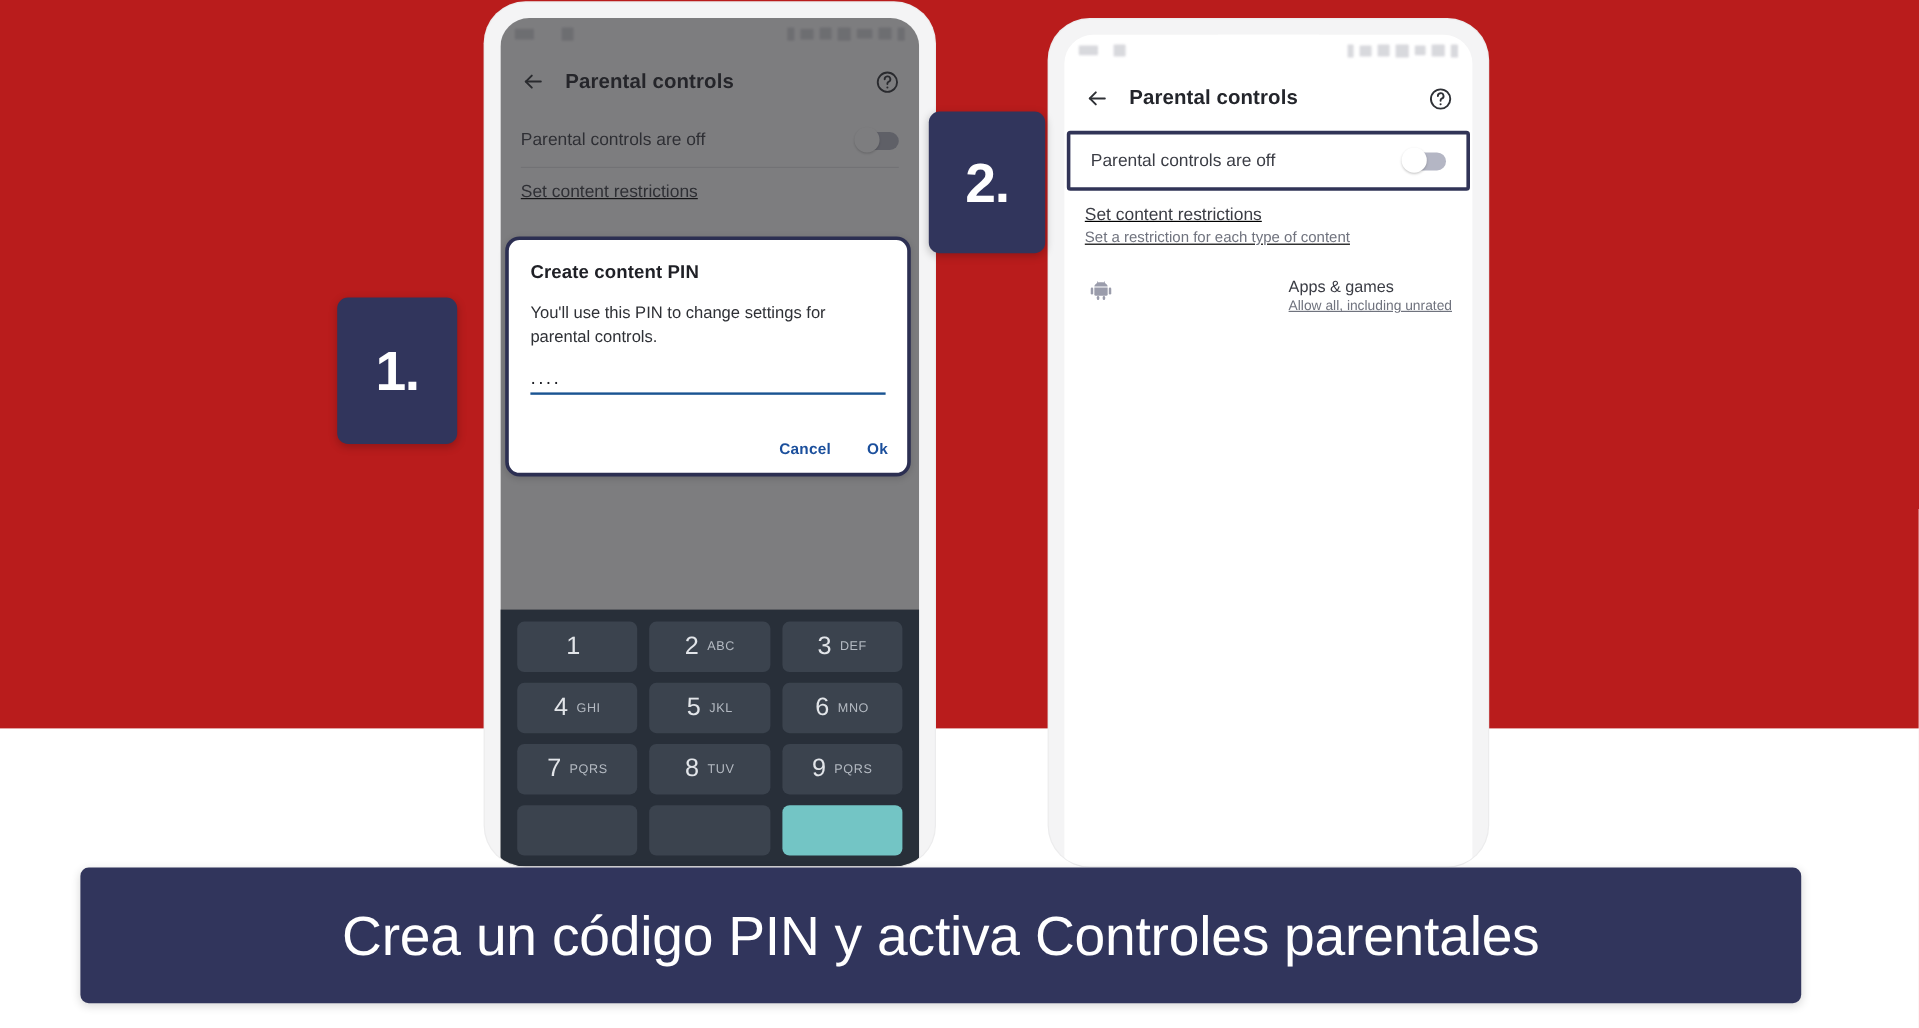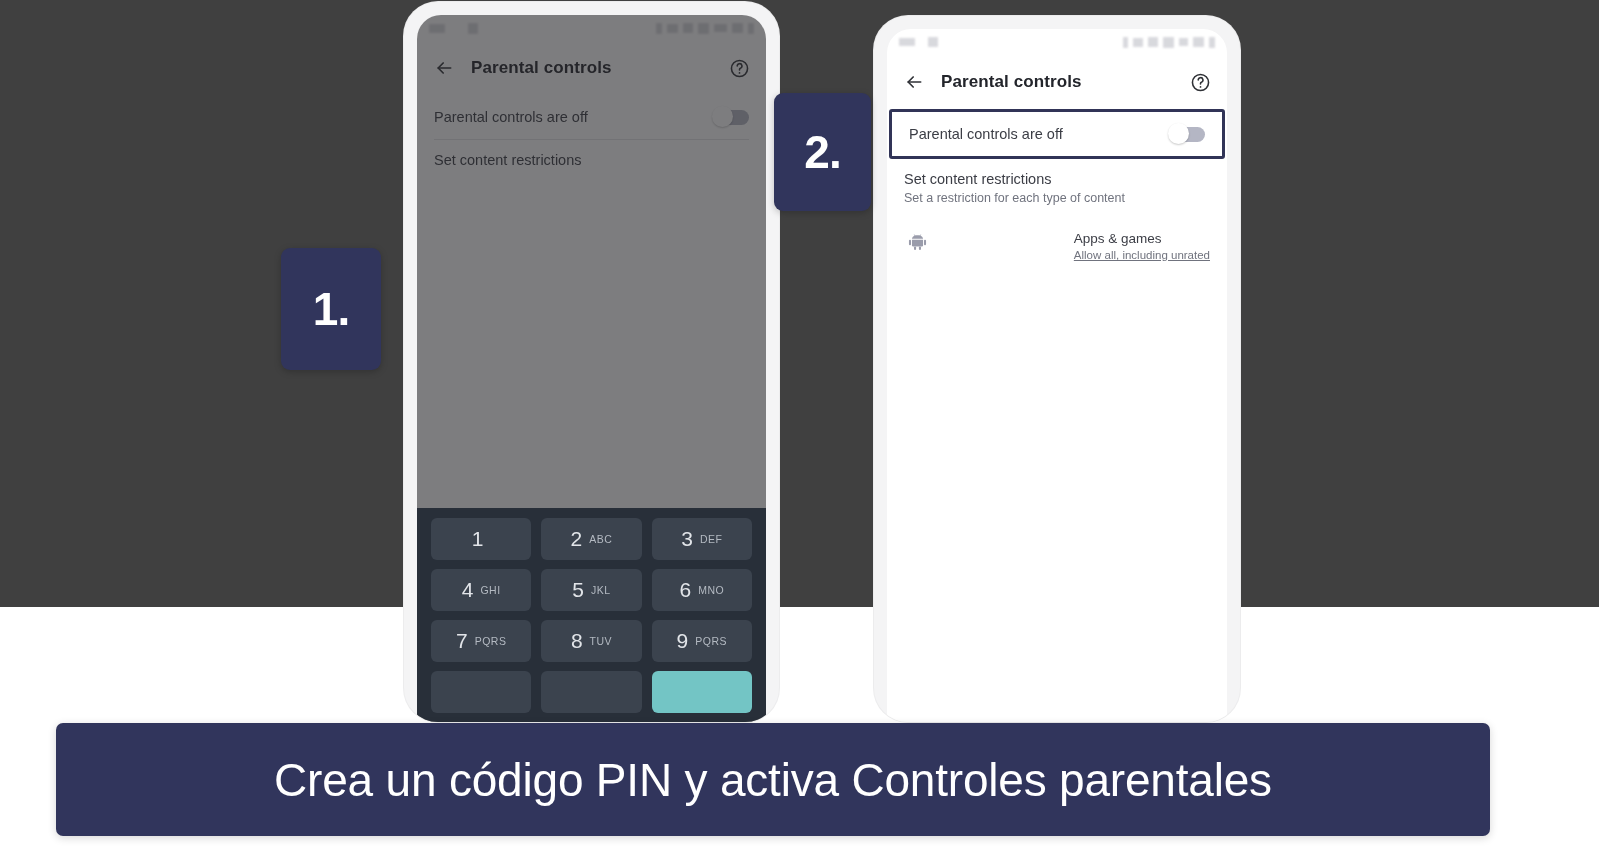--- a/index.html
+++ b/index.html
@@ -9,21 +9,21 @@
     height: 857px;
     overflow: hidden;
     background: #ffffff;
     font-family: "Liberation Sans", sans-serif;
   }
 
   #stage {
     position: relative;
     width: 1599px;
     height: 607px;
-    background: #404040;
+    background: #b91c1c;
   }
 
   
   .phone {
     position: absolute;
     background: #f4f4f5;
     border-radius: 34px;
     box-shadow: 0 0 0 1px #ececed;
     overflow: hidden;
   }
@@ -115,20 +115,21 @@
     left: -3px; top: -3.5px;
     width: 21px; height: 21px;
     border-radius: 50%;
     background: #ffffff;
     box-shadow: 0 1px 2px rgba(0,0,0,.22);
   }
   .divider { height: 1px; background: #e3e3e7; margin: 0 17px; }
 
   .section {
     padding: 12px 17px 0 17px;
+    text-decoration: underline;
   }
   .section-title { font-size: 14.5px; color: #3b3d45; }
   .section-sub { font-size: 12.5px; color: #70737e; margin-top: 4px; }
 
   .content-item {
     display: flex;
     align-items: flex-start;
     gap: 17px;
     padding: 26px 17px 0 21px;
     justify-content: space-between;
@@ -243,21 +244,21 @@
     letter-spacing: -1px;
     box-shadow: 0 2px 7px rgba(0,0,0,.22);
     z-index: 80;
   }
   #step-1 { left: 281px; top: 248px; width: 100px; height: 122px; }
   #step-2 { left: 774px; top: 93px; width: 97px; height: 118px; }
 
   
   #caption-bar {
     position: absolute;
-    left: 56px;
+    left: 67px;
     top: 723px;
     width: 1434px;
     height: 113px;
     background: #31355c;
     border-radius: 7px;
     display: flex;
     align-items: center;
     justify-content: center;
     z-index: 90;
     box-shadow: 0 2px 8px rgba(0,0,0,.16);
@@ -372,20 +373,31 @@
         <div class="kp-row">
           <div class="kp-key"></div>
           <div class="kp-key"></div>
           <div class="kp-key accent"></div>
         </div>
       </div>
 
     </div>
   </div>
 
+  <div id="pin-dialog">
+    <div class="dlg-title">Create content PIN</div>
+    <div class="dlg-body">You'll use this PIN to change settings for parental controls.</div>
+    <div class="pin-field">
+      <div class="pin-dots">....</div>
+    </div>
+    <div class="dlg-actions">
+      <span class="dlg-btn">Cancel</span>
+      <span class="dlg-btn">Ok</span>
+    </div>
+  </div>
 
   <div class="phone" id="phone-2">
     <div class="phone-screen">
 
       <div class="statusbar">
         <div class="notch"></div>
         <div class="sb-left">
           <span class="sb-blob" style="width:16px;height:8px;"></span>
           <span class="sb-blob" style="width:10px;height:10px;margin-left:8px;"></span>
         </div>

